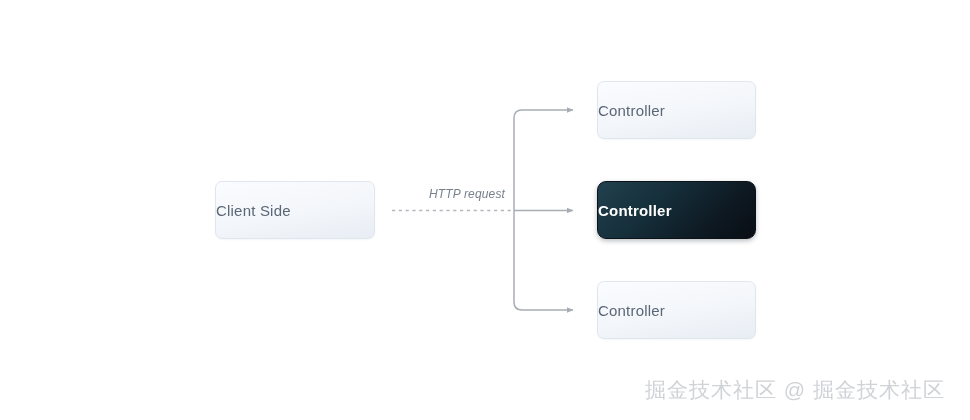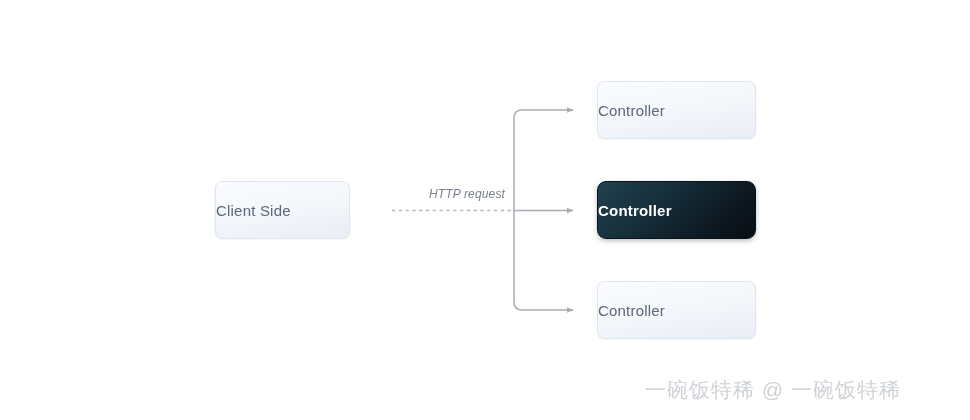--- a/index.html
+++ b/index.html
@@ -52,21 +52,21 @@
     color: #ffffff;
     font-size: 15px;
     font-weight: bold;
     box-shadow: 0 2px 5px rgba(10, 20, 30, 0.28);
   }
 
   
   #node-client {
     left: 215px;
     top: 181px;
-    width: 135px;
+    width: 160px;
     height: 58px;
   }
   
   #node-controller-1 {
     left: 597px;
     top: 81px;
     width: 159px;
     height: 58px;
   }
   #node-controller-2 {
@@ -139,15 +139,15 @@
   <div class="node node-dark" id="node-controller-2">
     <span>Controller</span>
   </div>
 
   <div class="node node-light" id="node-controller-3">
     <span>Controller</span>
   </div>
 
   <div id="edge-label-http">HTTP request</div>
 
-  <div id="watermark">一碗饭特稀 @ 一碗饭特稀</div>
+  <div id="watermark">掘金技术社区 @ 掘金技术社区</div>
 
 </div>
 
 </body></html>

